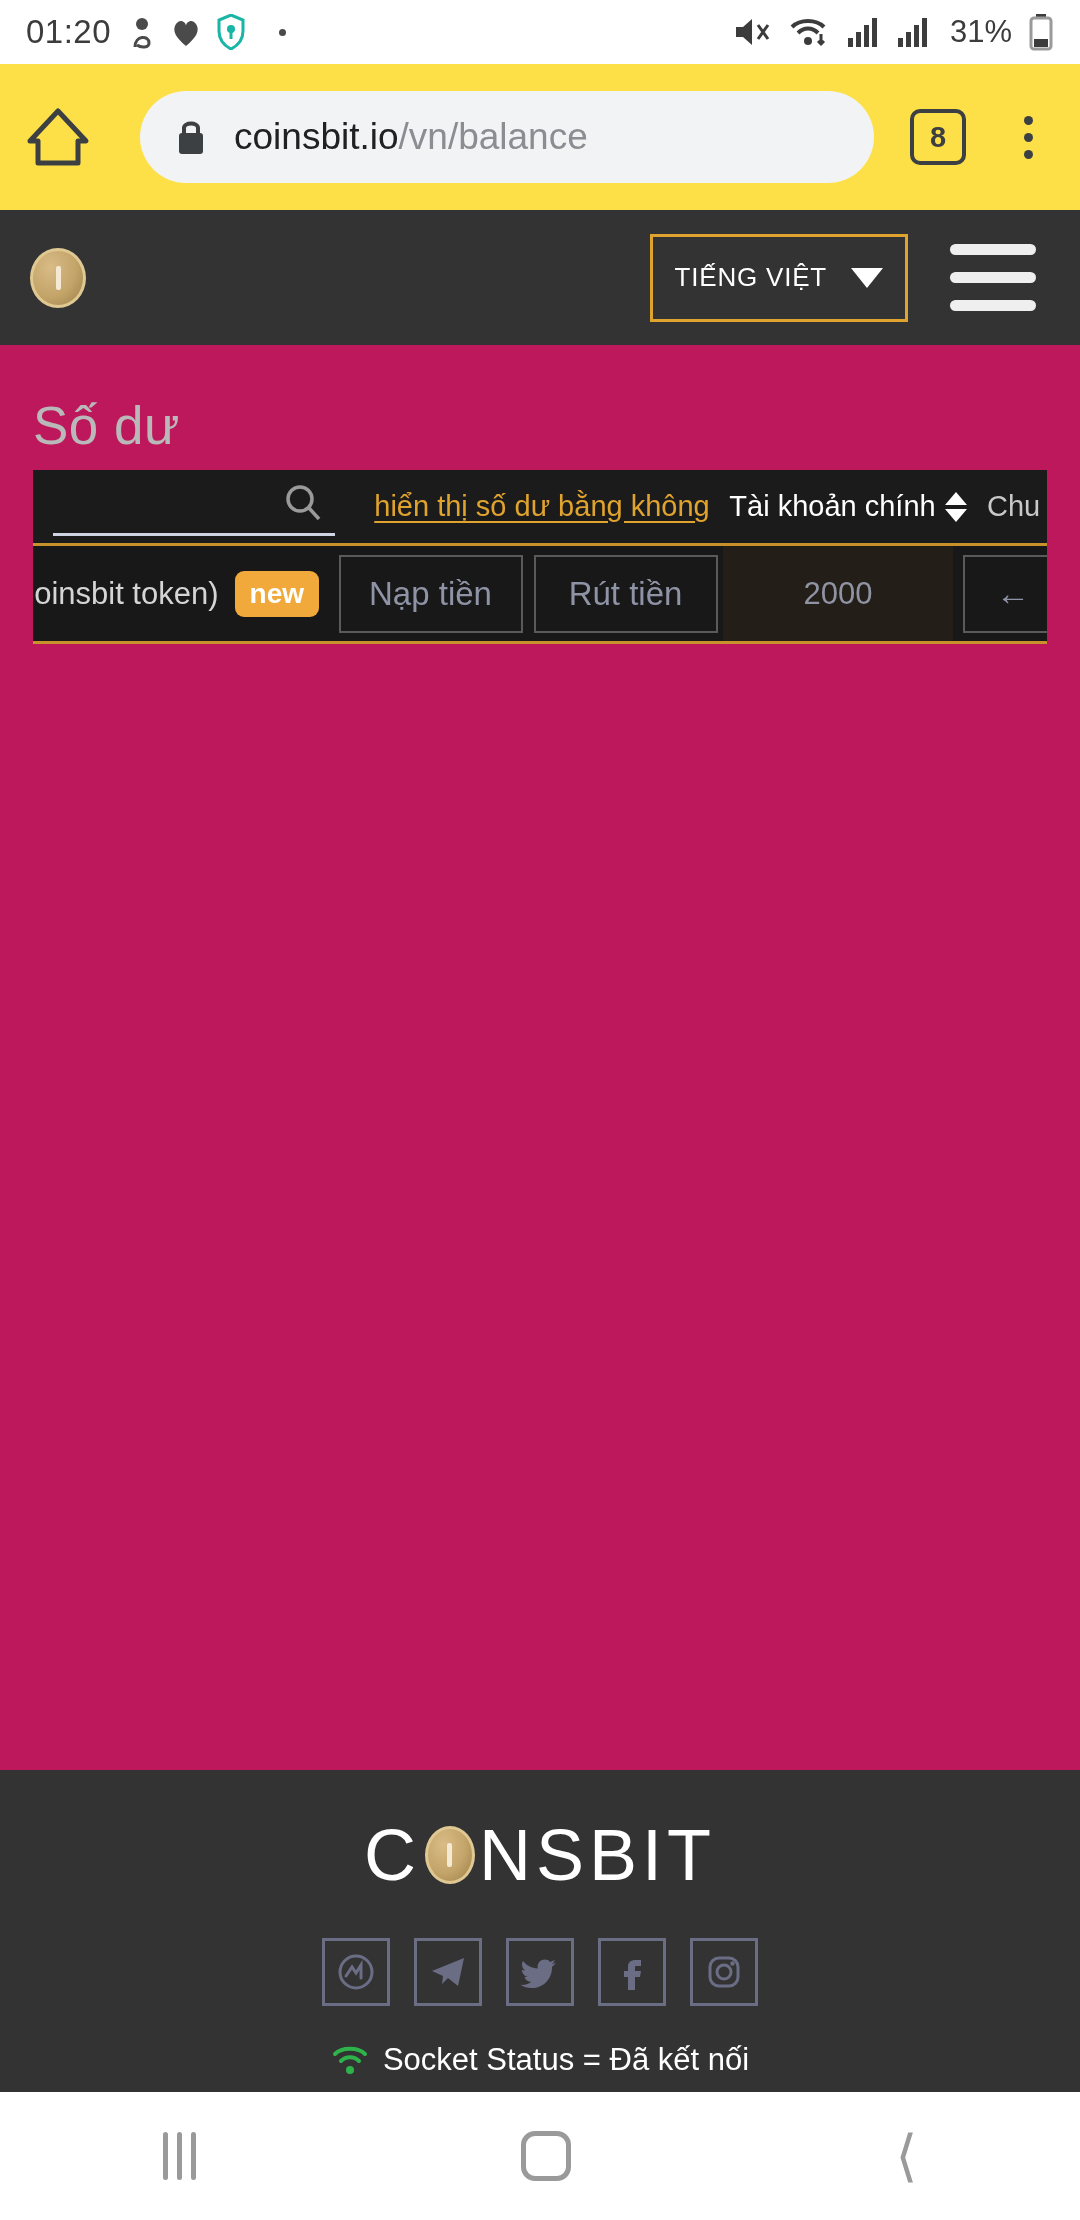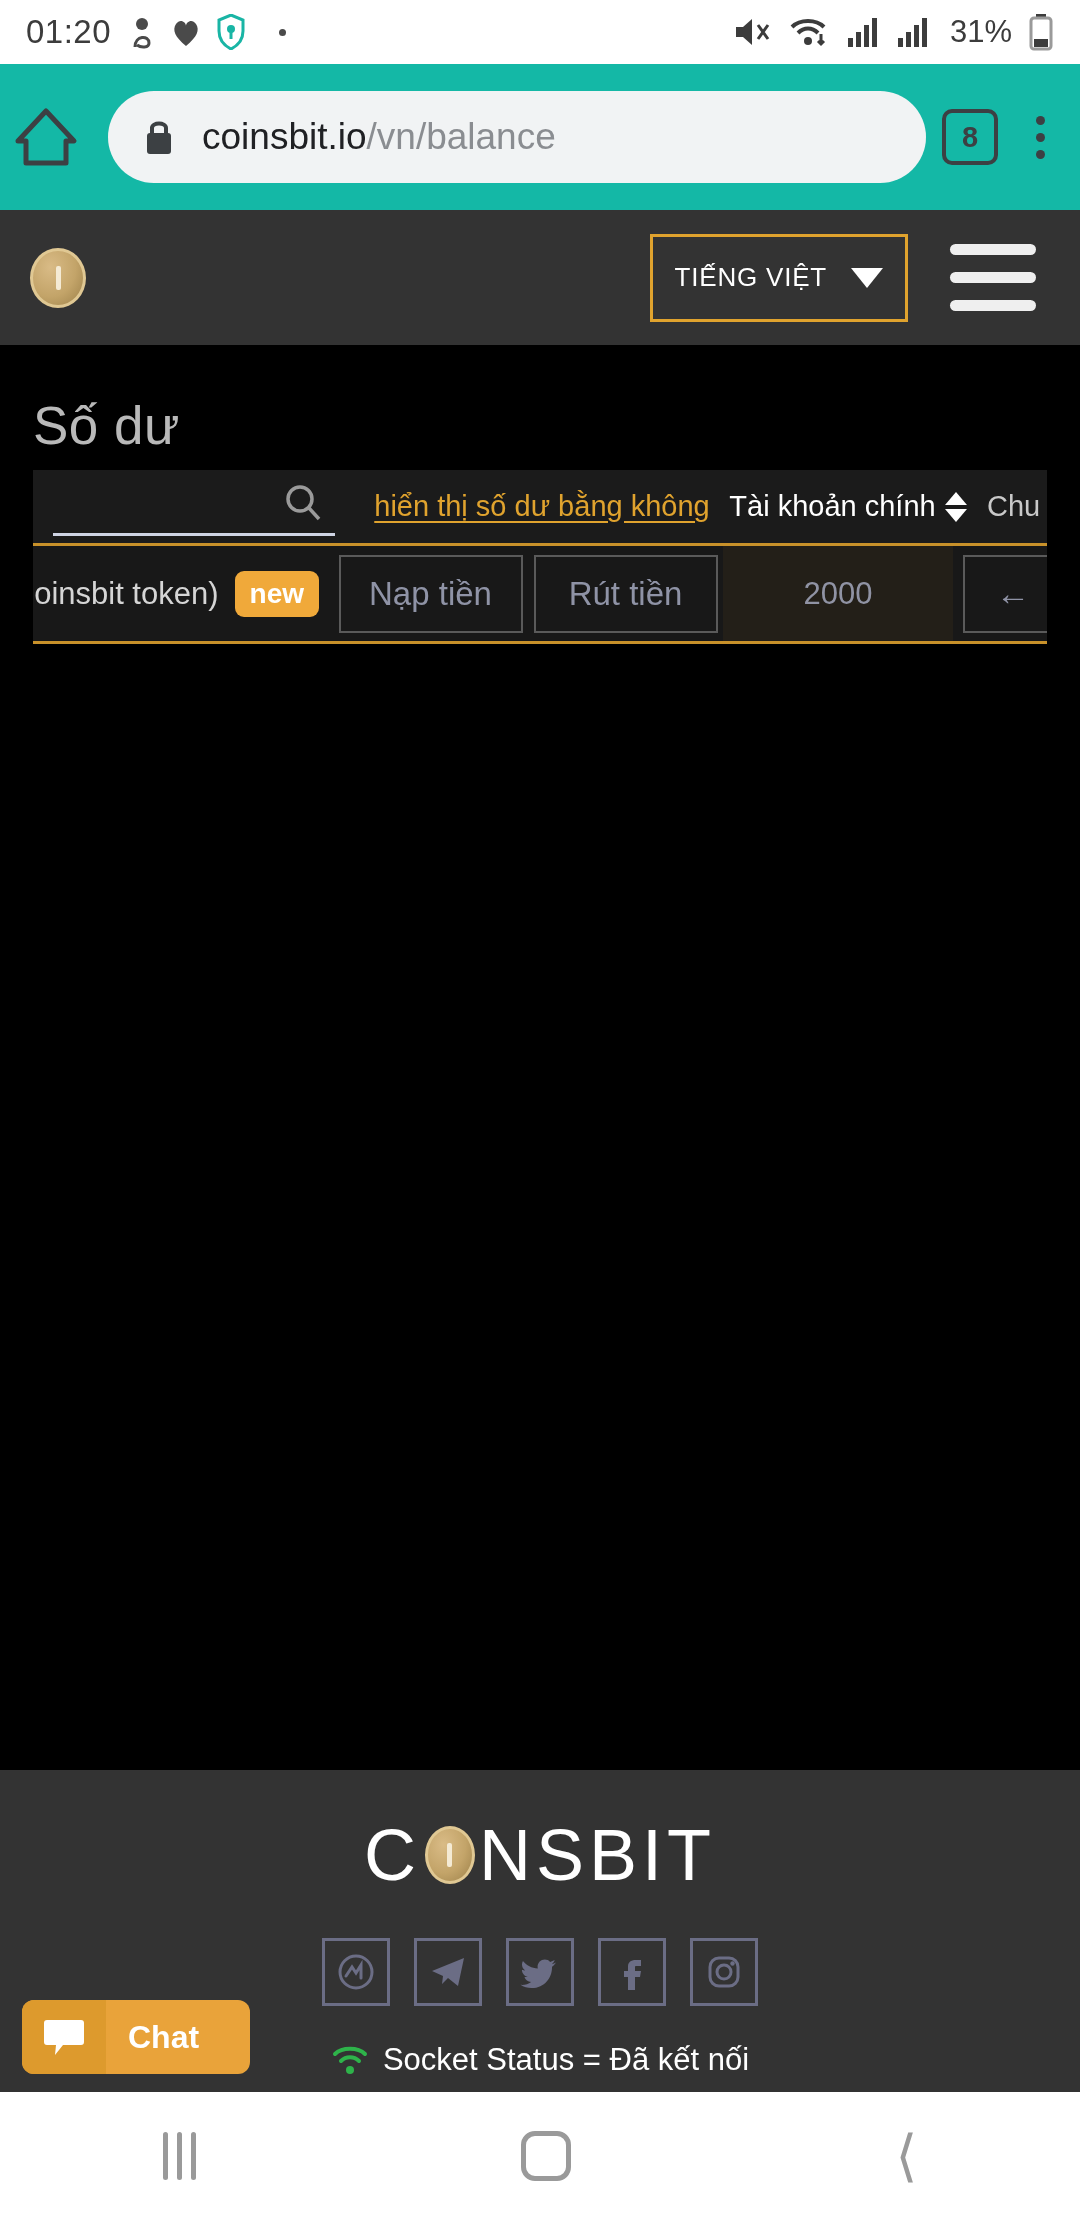--- a/index.html
+++ b/index.html
@@ -20,21 +20,21 @@
   .sb-clock { font-size: 33px; color: #3c3c3c; letter-spacing: .5px; }
   .sb-left-icons { display: flex; align-items: center; gap: 16px; margin-left: 18px; }
   .sb-spacer { flex: 1; }
   .sb-right { display: flex; align-items: center; gap: 16px; }
   .sb-battery-text { font-size: 31px; color: #3c3c3c; margin-left: 4px; }
   .dot-small { width: 7px; height: 7px; border-radius: 50%; background: #4a4a4a; margin-left: 18px; }
 
   
   .browserbar {
     position: absolute; top: 64px; left: 0; width: 1080px; height: 146px;
-    background: #14b8a6; display: flex; align-items: center; padding: 0 10px;
+    background: #fde047; display: flex; align-items: center; padding: 0 22px; gap: 20px;
   }
   .home-btn { width: 72px; height: 72px; display: flex; align-items: center; justify-content: center; }
   .urlbar {
     flex: 1; height: 92px; margin: 0 16px 0 26px;
     background: #f1f3f4; border-radius: 46px;
     display: flex; align-items: center; padding: 0 34px;
     overflow: hidden;
   }
   .url-text { font-size: 37px; color: #202124; white-space: nowrap; margin-left: 26px; }
   .url-text .url-path { color: #8a8d91; }
@@ -70,21 +70,21 @@
   }
   .lang-label { color: #ffffff; font-size: 26px; letter-spacing: .8px; }
   .caret-down {
     width: 0; height: 0; border-left: 16px solid transparent;
     border-right: 16px solid transparent; border-top: 20px solid #ffffff;
   }
   .hamburger { width: 86px; display: flex; flex-direction: column; gap: 17px; margin-right: 14px; }
   .hamburger i { display: block; height: 11px; background: #efefef; border-radius: 6px; }
 
   
-  .page { position: absolute; top: 345px; left: 0; width: 1080px; height: 1425px; background: #000000; }
+  .page { position: absolute; top: 345px; left: 0; width: 1080px; height: 1425px; background: #be185d; }
   .page-title {
     font-size: 53px; color: #b9b9b9; font-weight: 300;
     padding: 50px 0 0 33px; letter-spacing: .5px;
   }
 
   
   .table-wrap {
     position: absolute; top: 125px; left: 33px; width: 1014px;
     overflow: hidden;
   }
@@ -369,28 +369,20 @@
     <div class="socket-status">
       <svg width="38" height="34" viewBox="0 0 38 34">
         <path d="M4 11 C11 4 27 4 34 11" stroke="#2eb34a" stroke-width="4" fill="none" stroke-linecap="round"></path>
         <path d="M10 18 C15 13 23 13 28 18" stroke="#2eb34a" stroke-width="4" fill="none" stroke-linecap="round"></path>
         <circle cx="19" cy="27" r="4" fill="#2eb34a"></circle>
       </svg>
       <span class="txt">Socket Status = Đã kết nối</span>
     </div>
   </div>
 
-  <div class="chat-widget">
-    <div class="chat-bubble-wrap">
-      <svg width="46" height="42" viewBox="0 0 46 42">
-        <path d="M6 4 H40 C42 4 43 5 43 7 V26 C43 28 42 29 40 29 H22 L14 39 L15 29 H6 C4 29 3 28 3 26 V7 C3 5 4 4 6 4 Z" fill="#ffffff"></path>
-      </svg>
-    </div>
-    <span class="chat-label">Chat</span>
-  </div>
 
   <div class="navbar">
     <div class="nav-recent">
         <i></i>
         <i></i>
         <i></i>
       </div>
     <div class="nav-home"></div>
     <div class="nav-back">⟨</div>
   </div>

